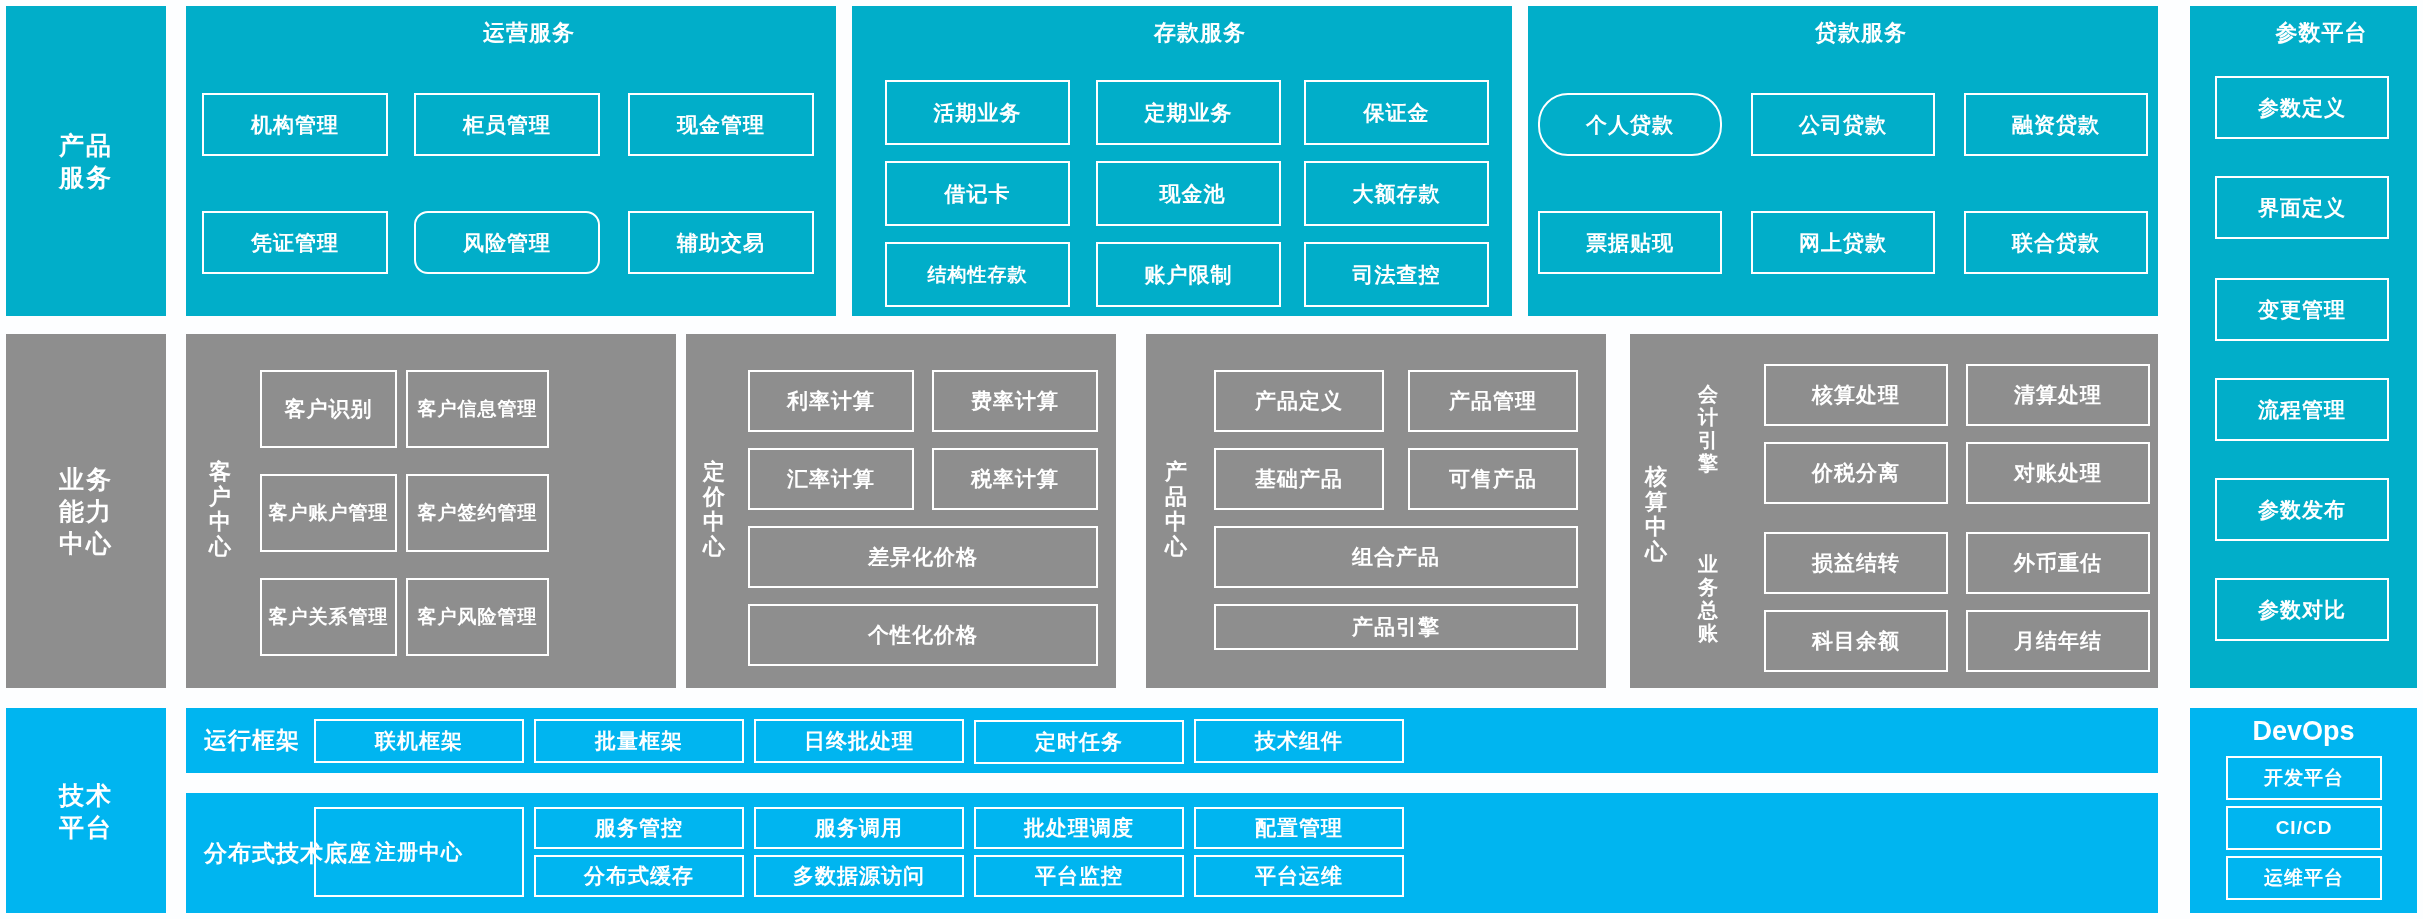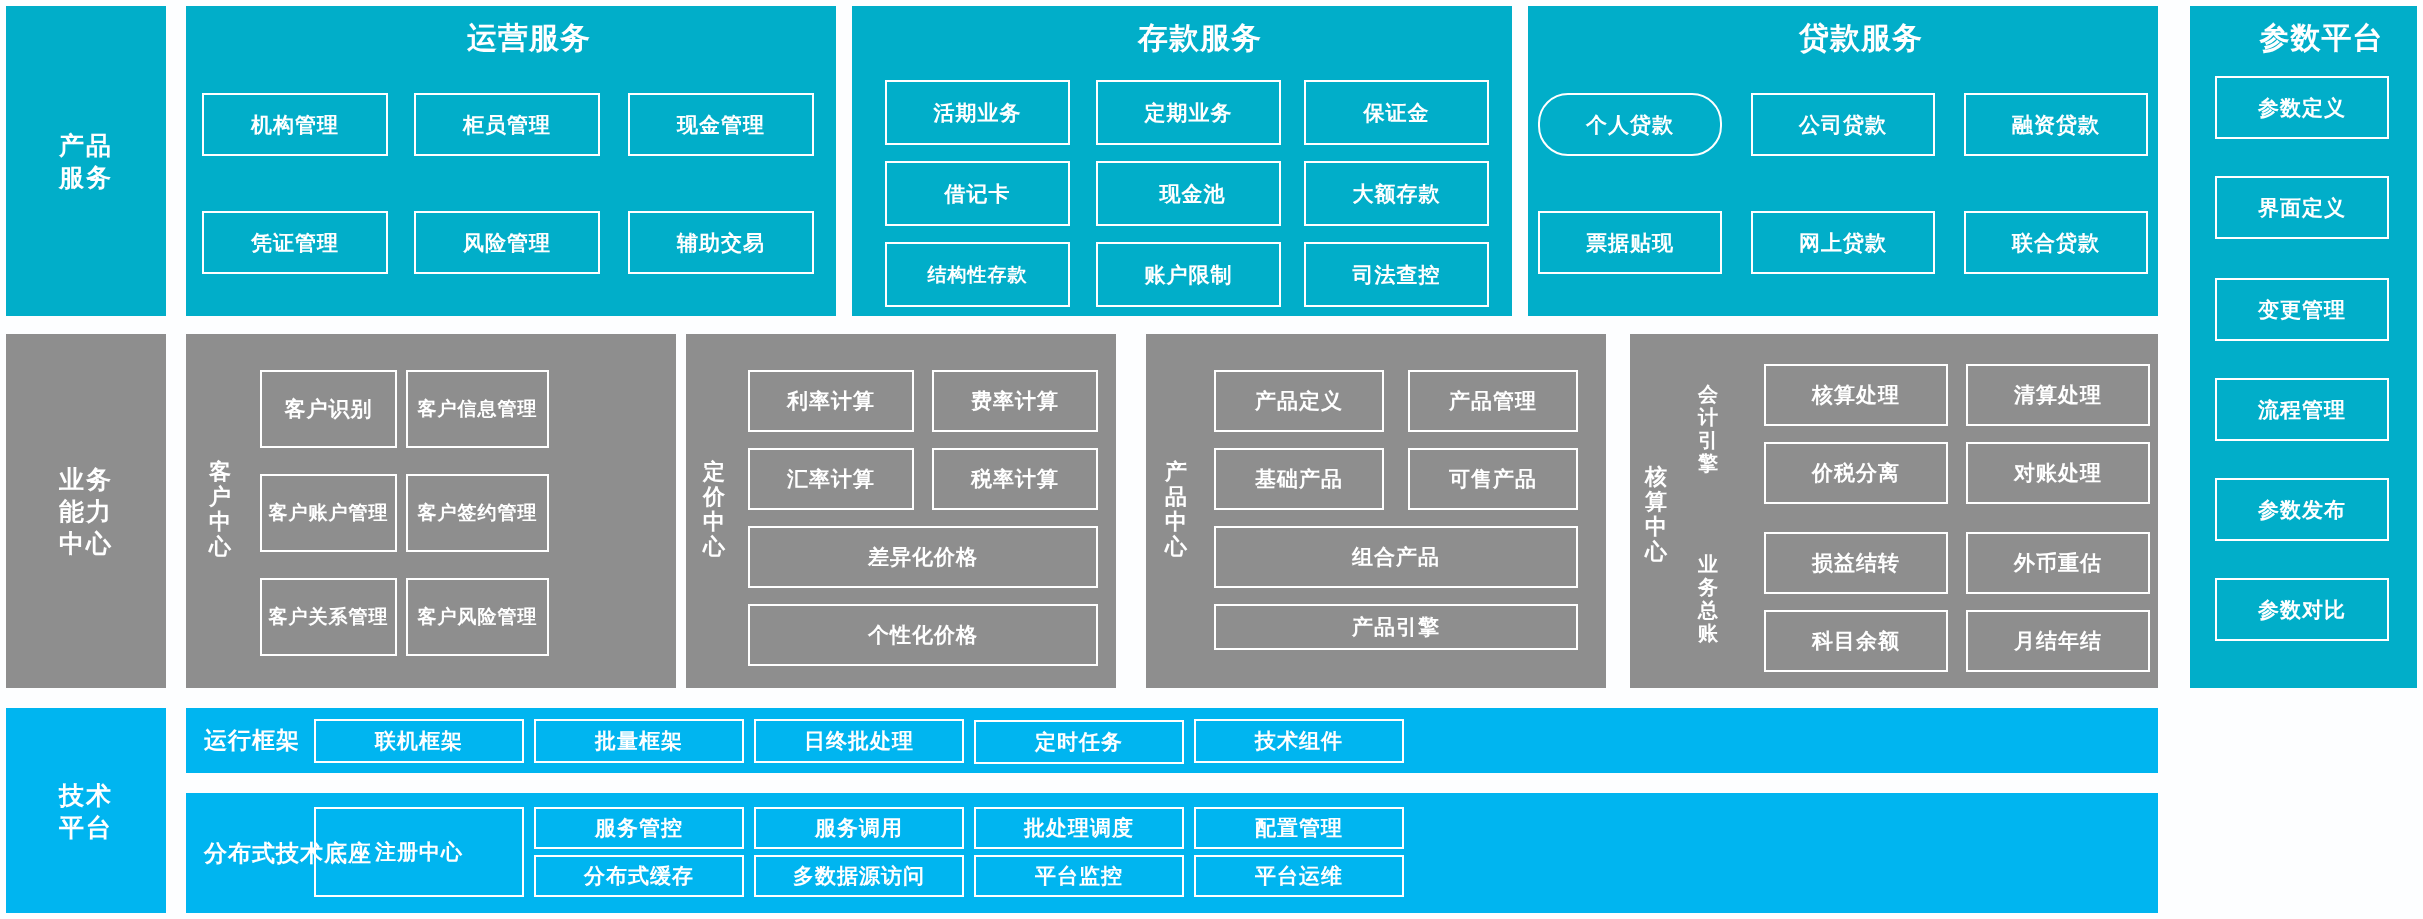--- a/index.html
+++ b/index.html
@@ -26,21 +26,21 @@
     display: flex; flex-direction: column;
     align-items: center; justify-content: center;
     color: #ffffff; font-weight: bold;
     font-size: 25px; line-height: 1.28;
     letter-spacing: 2px;
   }
 
   .panel-title {
     position: absolute; left: 0; right: 0; top: 12px;
     text-align: center; color: #fff;
-    font-weight: bold; font-size: 30px; letter-spacing: 1px; padding-left: 36px;
+    font-weight: bold; font-size: 22px; letter-spacing: 1px; padding-left: 36px;
   }
 
   .tile {
     position: absolute;
     border: 2px solid #ffffff;
     display: flex; align-items: center; justify-content: center;
     color: #ffffff; font-weight: bold;
     font-size: 21px; letter-spacing: 1px;
     text-align: center;
   }
@@ -80,21 +80,21 @@
       <span>服务</span>
     </div>
   </div>
 
   <div class="panel teal" style="left:186px; top:6px; width:650px; height:310px;">
     <div class="panel-title">运营服务</div>
     <div class="tile" style="left:16px; top:87px; width:186px; height:63px;">机构管理</div>
     <div class="tile" style="left:228px; top:87px; width:186px; height:63px;">柜员管理</div>
     <div class="tile" style="left:442px; top:87px; width:186px; height:63px;">现金管理</div>
     <div class="tile" style="left:16px; top:205px; width:186px; height:63px;">凭证管理</div>
-    <div class="tile" style="left:228px; top:205px; width:186px; height:63px;">风险管理</div>
+    <div class="tile" style="left:228px; top:205px; width:186px; height:63px;border-radius:14px;">风险管理</div>
     <div class="tile" style="left:442px; top:205px; width:186px; height:63px;">辅助交易</div>
   </div>
 
   <div class="panel teal" style="left:852px; top:6px; width:660px; height:310px;">
     <div class="panel-title">存款服务</div>
     <div class="tile" style="left:33px; top:74px; width:185px; height:65px;">活期业务</div>
     <div class="tile" style="left:244px; top:74px; width:185px; height:65px;">定期业务</div>
     <div class="tile" style="left:452px; top:74px; width:185px; height:65px;">保证金</div>
     <div class="tile" style="left:33px; top:155px; width:185px; height:65px;">借记卡</div>
     <div class="tile" style="left:244px; top:155px; width:185px; height:65px;padding-left:8px;">现金池</div>
@@ -230,14 +230,20 @@
     <div class="tile" style="left:348px; top:14px; width:210px; height:42px;">服务管控</div>
     <div class="tile" style="left:568px; top:14px; width:210px; height:42px;">服务调用</div>
     <div class="tile" style="left:788px; top:14px; width:210px; height:42px;">批处理调度</div>
     <div class="tile" style="left:1008px; top:14px; width:210px; height:42px;">配置管理</div>
     <div class="tile" style="left:348px; top:62px; width:210px; height:42px;">分布式缓存</div>
     <div class="tile" style="left:568px; top:62px; width:210px; height:42px;">多数据源访问</div>
     <div class="tile" style="left:788px; top:62px; width:210px; height:42px;">平台监控</div>
     <div class="tile" style="left:1008px; top:62px; width:210px; height:42px;">平台运维</div>
   </div>
 
+  <div class="panel blue" style="left:2190px; top:708px; width:227px; height:205px;">
+    <div class="devops-title">DevOps</div>
+    <div class="tile sm" style="left:36px; top:48px; width:156px; height:44px;">开发平台</div>
+    <div class="tile sm" style="left:36px; top:98px; width:156px; height:44px;">CI/CD</div>
+    <div class="tile sm" style="left:36px; top:148px; width:156px; height:44px;">运维平台</div>
+  </div>
 
 </div>
 
 </body></html>

